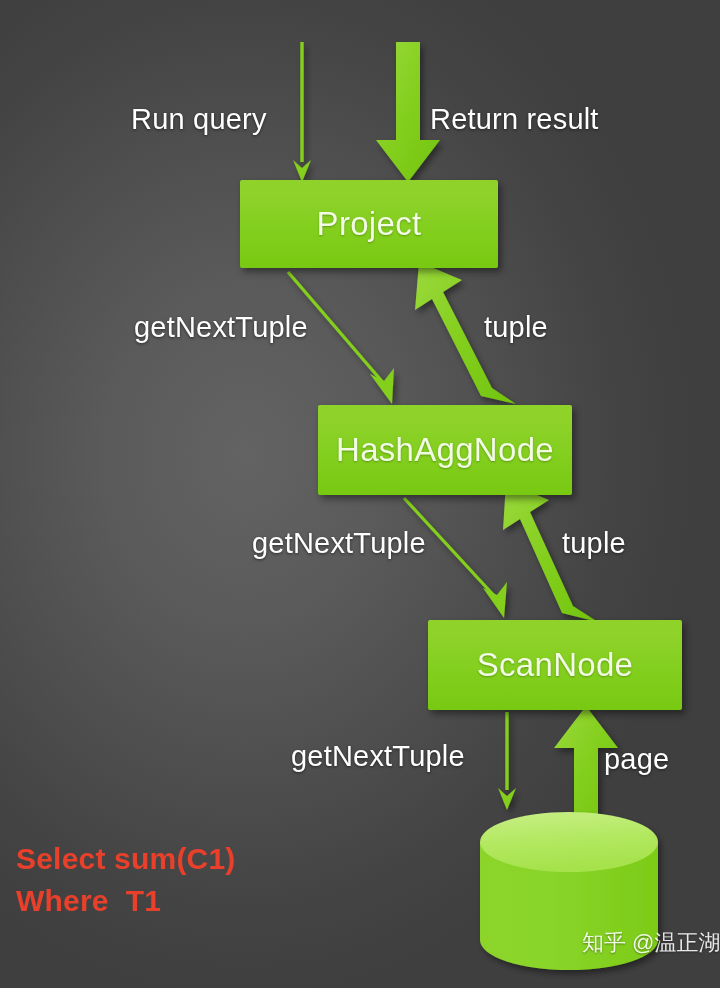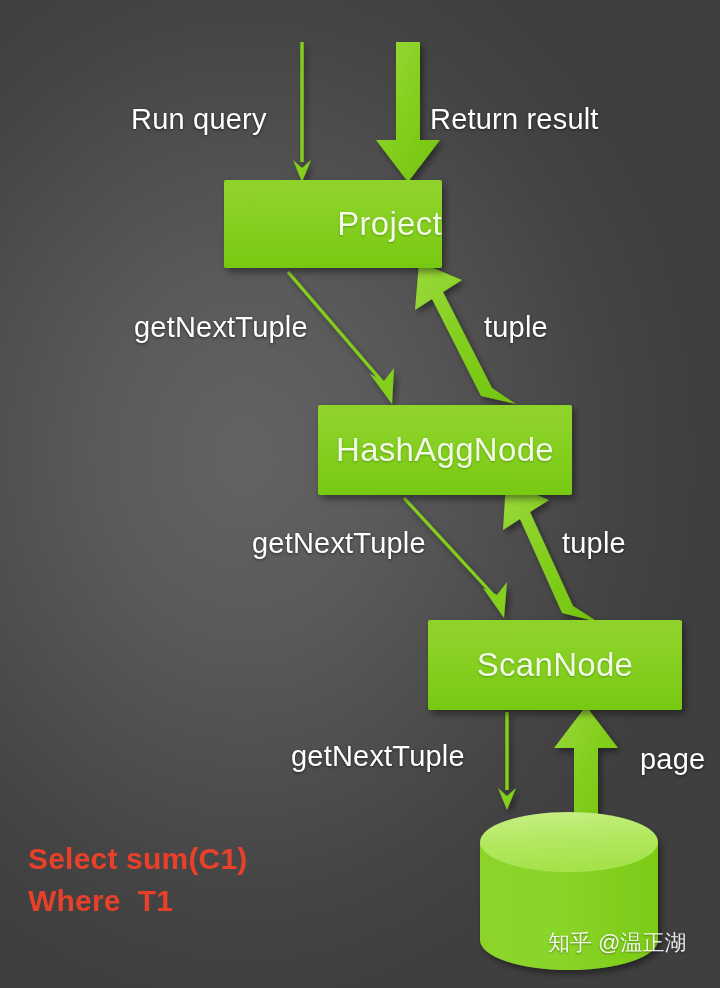--- a/index.html
+++ b/index.html
@@ -34,58 +34,57 @@
     justify-content: center;
   }
   .node-box .node-label {
     color: #f2fbe4;
     font-size: 33px;
     font-weight: 400;
     letter-spacing: 0.3px;
     text-shadow: 0 1px 2px rgba(60,110,10,0.55);
     white-space: nowrap;
   }
-  #box-project   { left: 224px; top: 180px; width: 218px; height: 88px; justify-content: flex-end; }
+  #box-project   { left: 240px; top: 180px; width: 258px; height: 88px; }
   #box-hashagg   { left: 318px; top: 405px; width: 254px; height: 90px; }
   #box-scannode  { left: 428px; top: 620px; width: 254px; height: 90px; }
 
   .edge-label {
     position: absolute;
     color: #ffffff;
     font-size: 29px;
     font-weight: 400;
     white-space: nowrap;
     letter-spacing: 0.2px;
     text-shadow: 0 1px 3px rgba(0,0,0,0.55);
   }
   #label-run-query     { left: 131px; top: 103px; }
   #label-return-result { left: 430px; top: 103px; }
   #label-gnt-1         { left: 134px; top: 311px; }
   #label-tuple-1       { left: 484px; top: 311px; }
   #label-gnt-2         { left: 252px; top: 527px; }
   #label-tuple-2       { left: 562px; top: 527px; }
   #label-gnt-3         { left: 291px; top: 740px; }
-  #label-page          { left: 604px; top: 743px; margin-left: 36px; }
+  #label-page          { left: 604px; top: 743px; }
 
   #sql-block {
     position: absolute;
     left: 16px;
     top: 838px;
     color: #e8402a;
     font-size: 30px;
     font-weight: 600;
     line-height: 42px;
     letter-spacing: 0.2px;
-    margin-left: 12px;
   }
   #sql-block div { white-space: pre; }
 
   #watermark {
     position: absolute;
-    left: 548px;
+    left: 582px;
     top: 928px;
     color: #ffffff;
     opacity: 0.88;
     font-size: 22px;
     white-space: nowrap;
     text-shadow: 0 1px 2px rgba(0,0,0,0.45);
   }
 </style>
 </head>
 <body>

